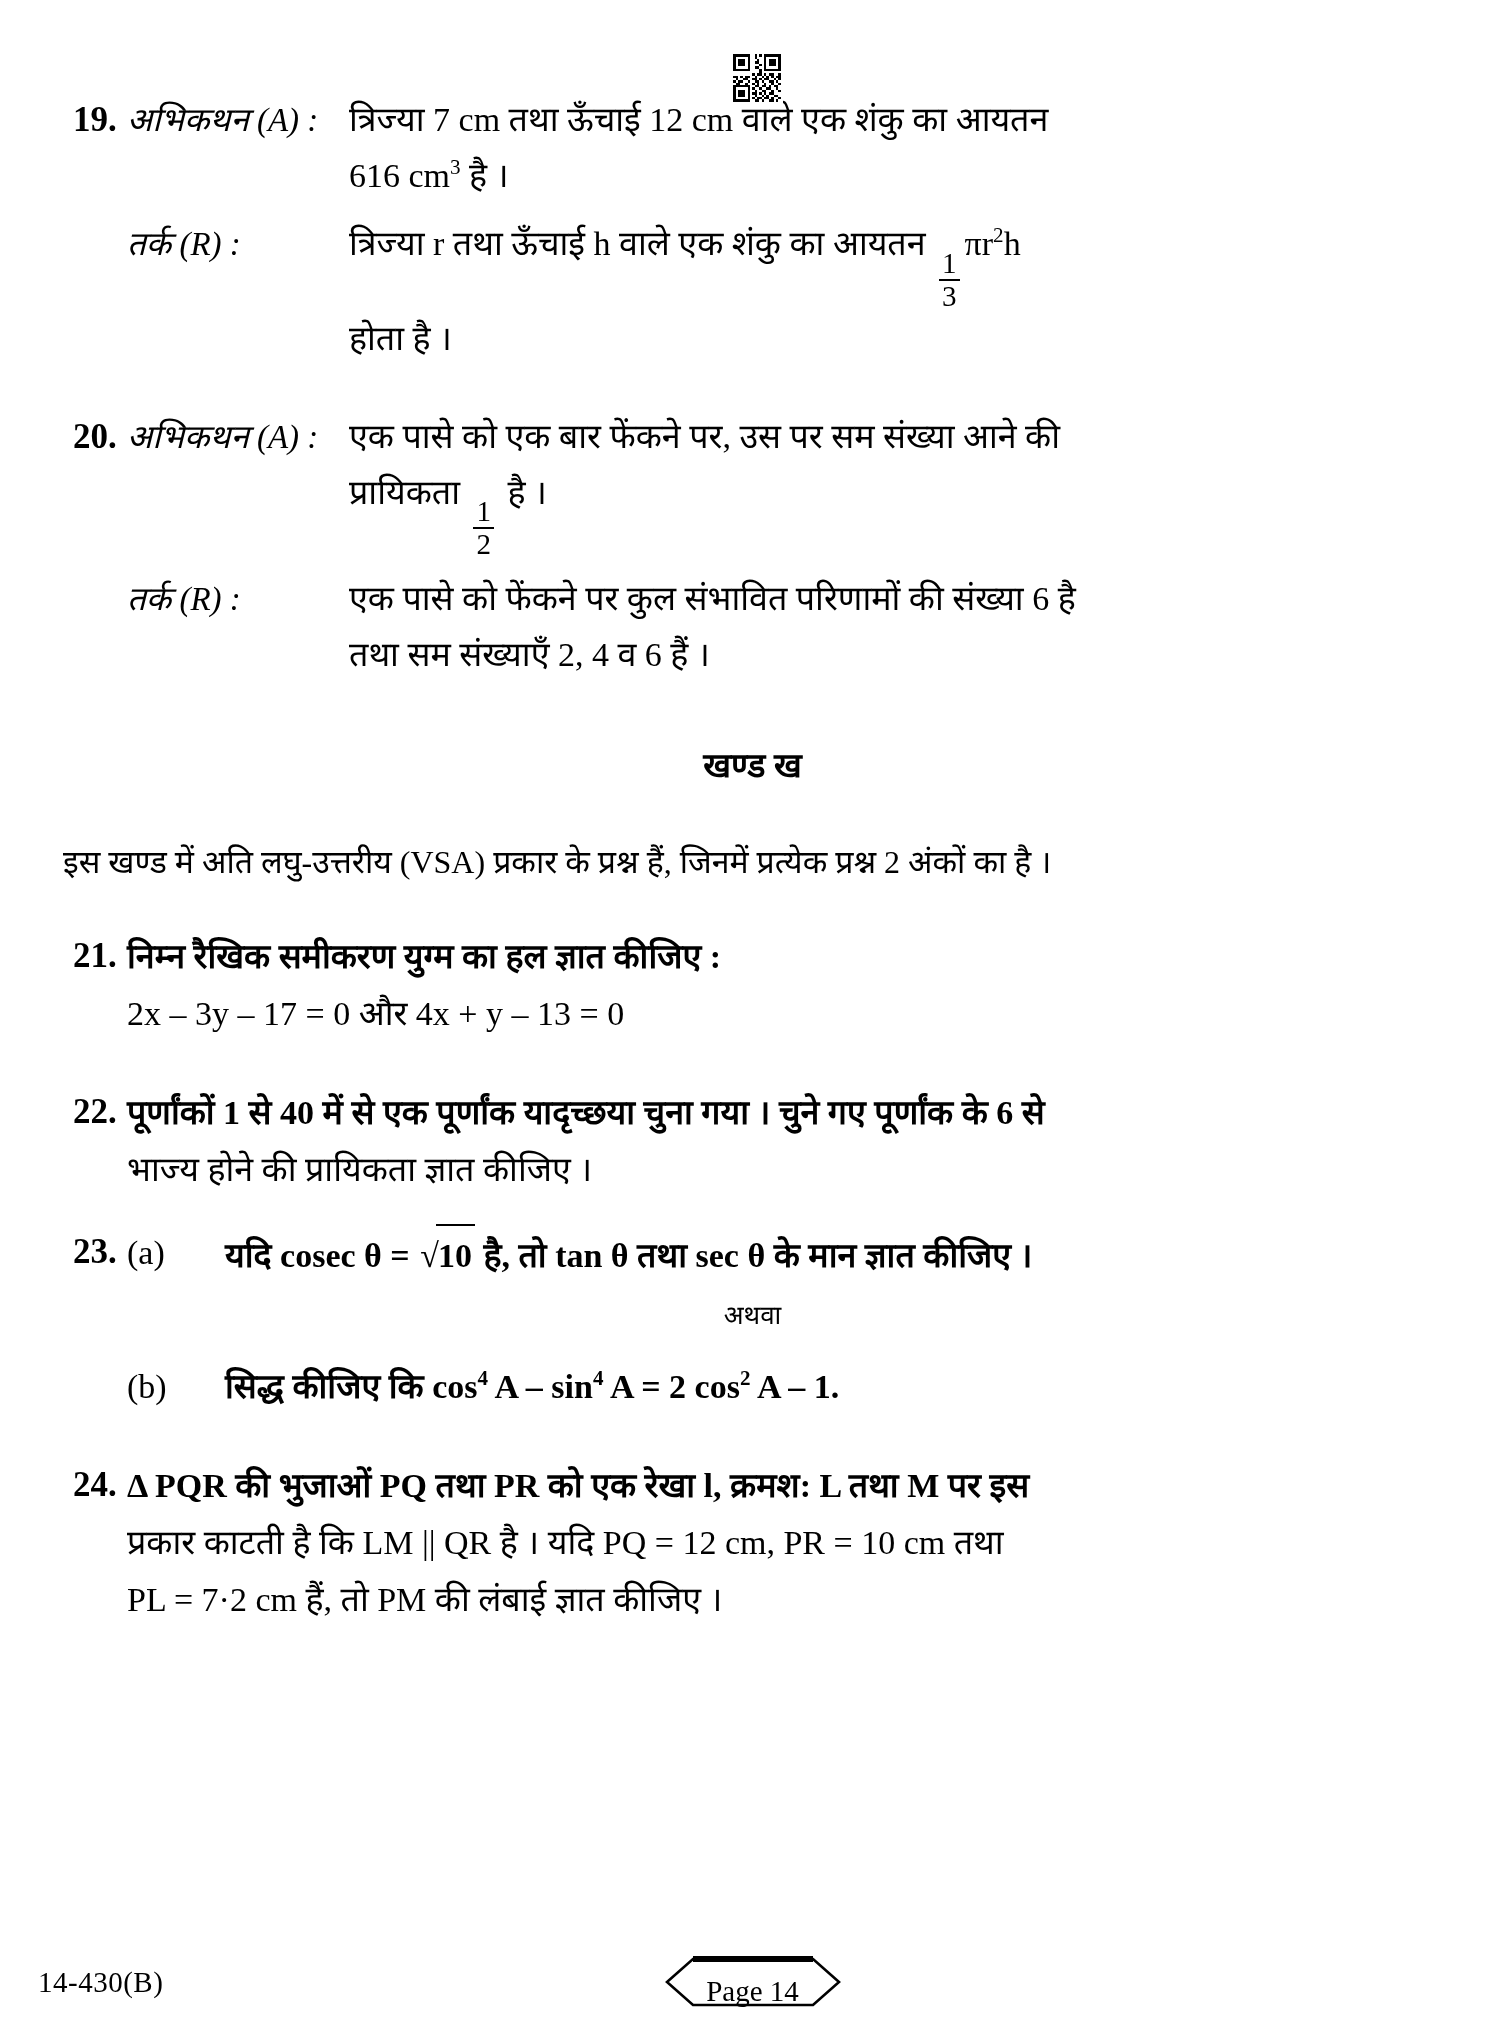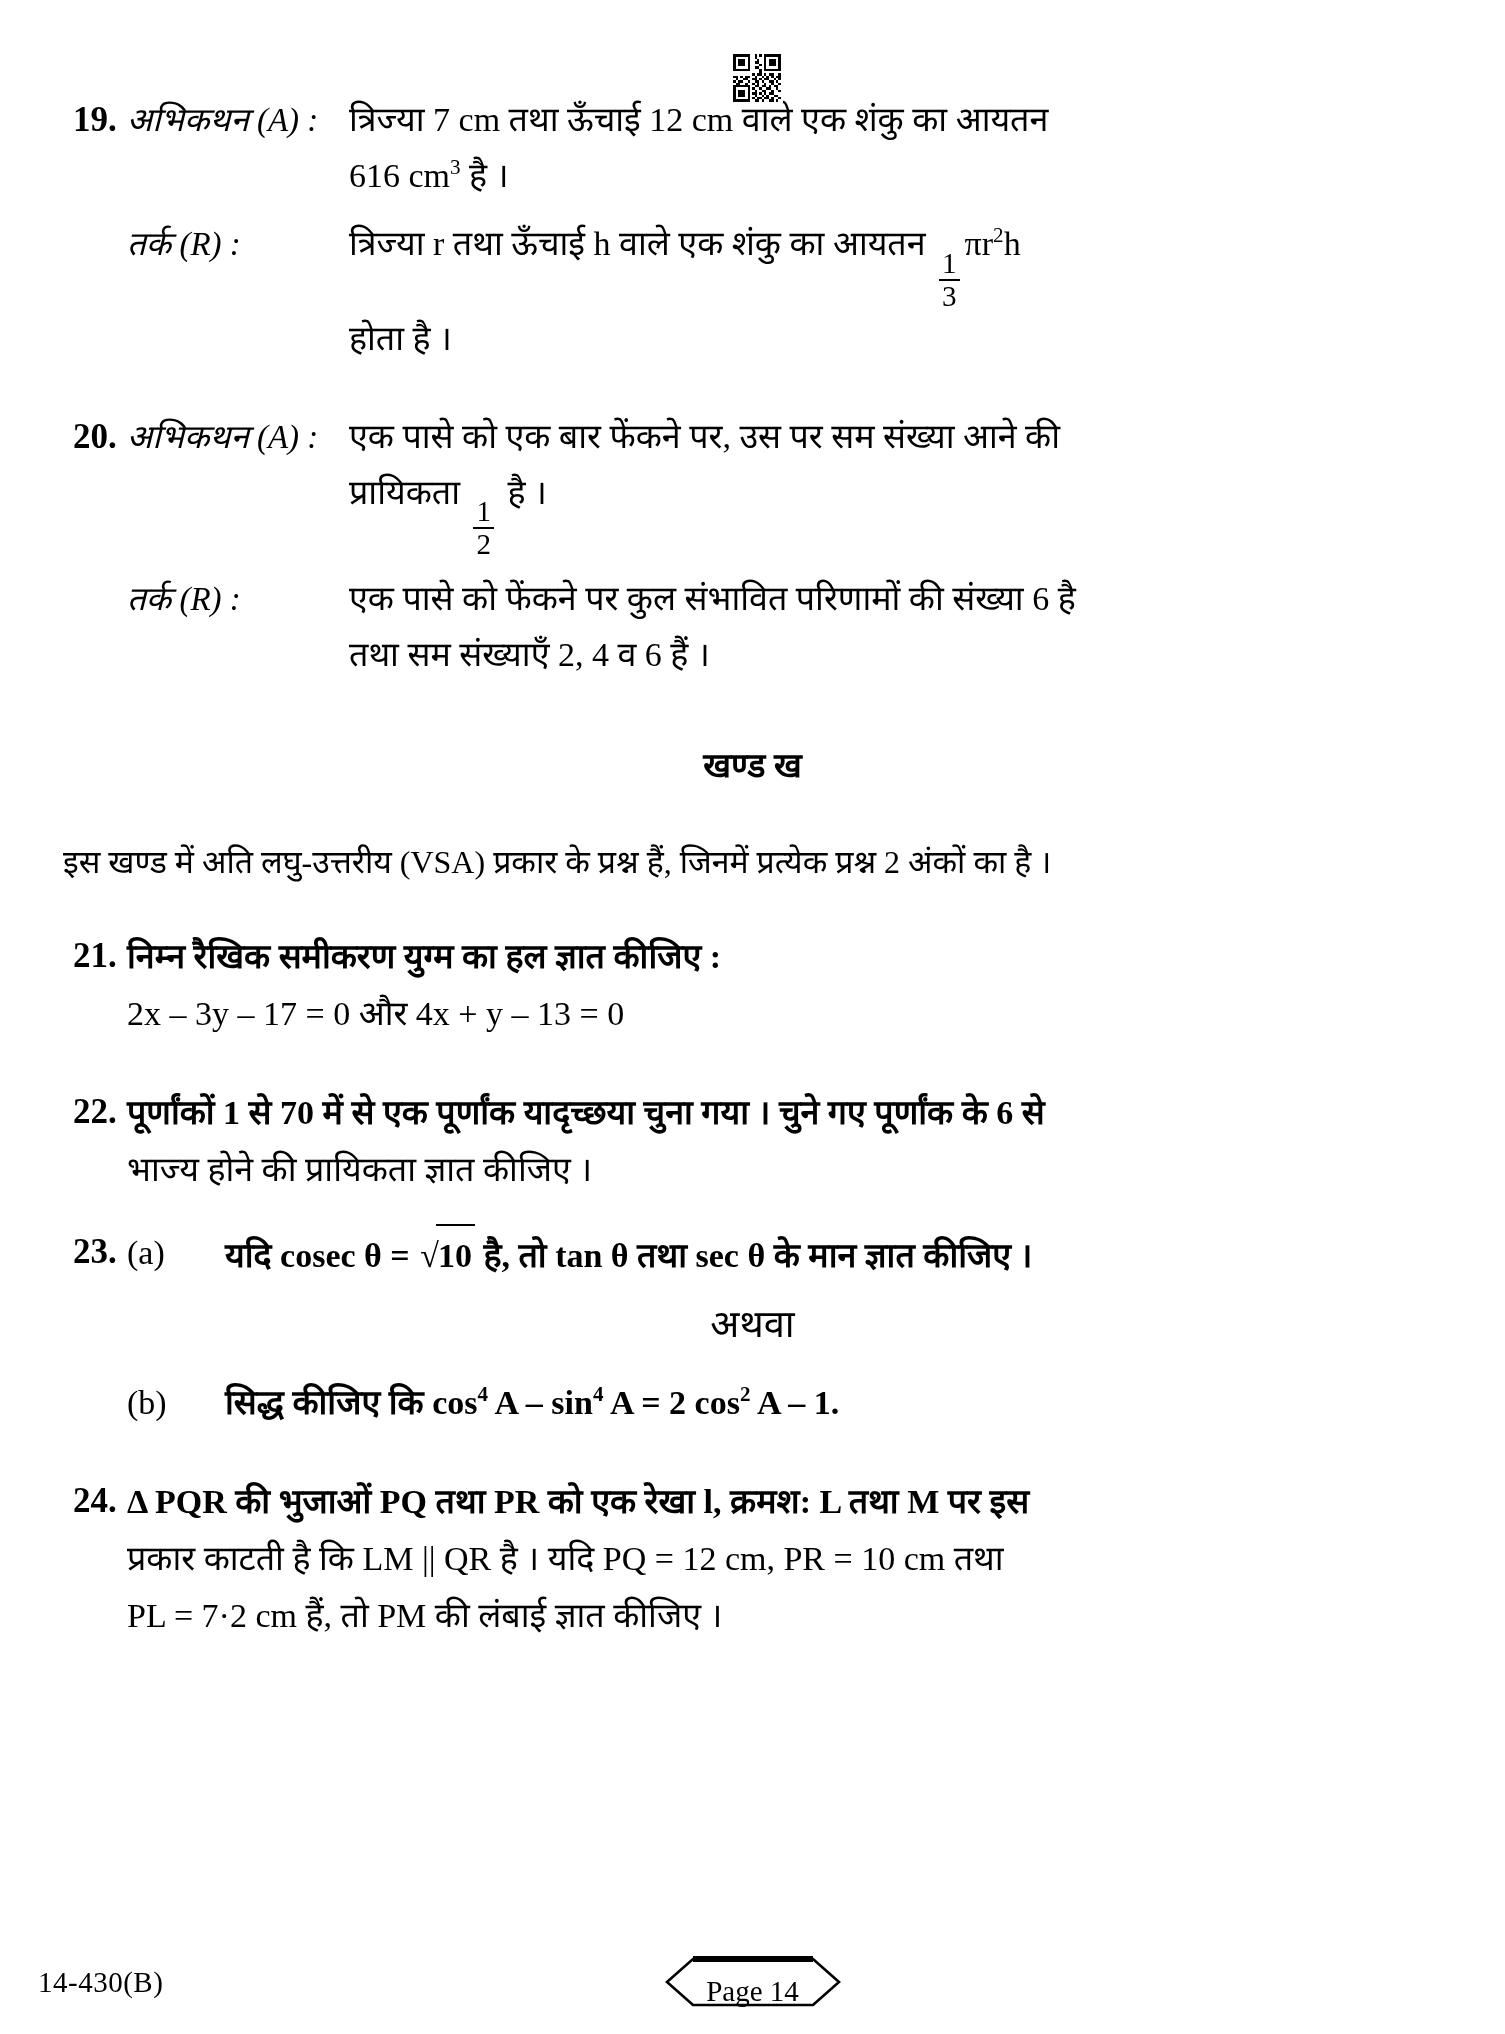--- a/index.html
+++ b/index.html
@@ -112,21 +112,21 @@
     margin-top: 58px;
   }
   .section-note {
     font-size: 32px;
     margin-top: 52px;
     padding-left: 8px;
     padding-right: 4px;
   }
   .center-or {
     text-align: center;
-    font-size: 38px;
+    font-size: 26px;
     font-weight: normal;
   }
 
   
   .gap-lg { height: 42px; }
   .gap-md { height: 26px; }
   .gap-sm { height: 12px; }
 
   
   .footer {
@@ -316,21 +316,21 @@
       <div class="qbody-wide hindi">निम्न रैखिक समीकरण युग्म का हल ज्ञात कीजिए :</div>
     </div>
     <div class="indent-num">2x – 3y – 17 = 0 और 4x + y – 13 = 0</div>
   </div>
 
   <div class="gap-lg"></div>
 
   <div>
     <div class="qrow">
       <div class="qnum">22.</div>
-      <div class="qbody-wide hindi">पूर्णांकों 1 से 70 में से एक पूर्णांक यादृच्छया चुना गया । चुने गए पूर्णांक के 6 से</div>
+      <div class="qbody-wide hindi">पूर्णांकों 1 से 40 में से एक पूर्णांक यादृच्छया चुना गया । चुने गए पूर्णांक के 6 से</div>
     </div>
     <div class="indent-num hindi">भाज्य होने की प्रायिकता ज्ञात कीजिए ।</div>
   </div>
 
   <div class="gap-md"></div>
 
   <div>
     <div class="qrow">
       <div class="qnum">23.</div>
       <div style="flex:0 0 98px;font-size:34px;line-height:57px;">(a)</div>

